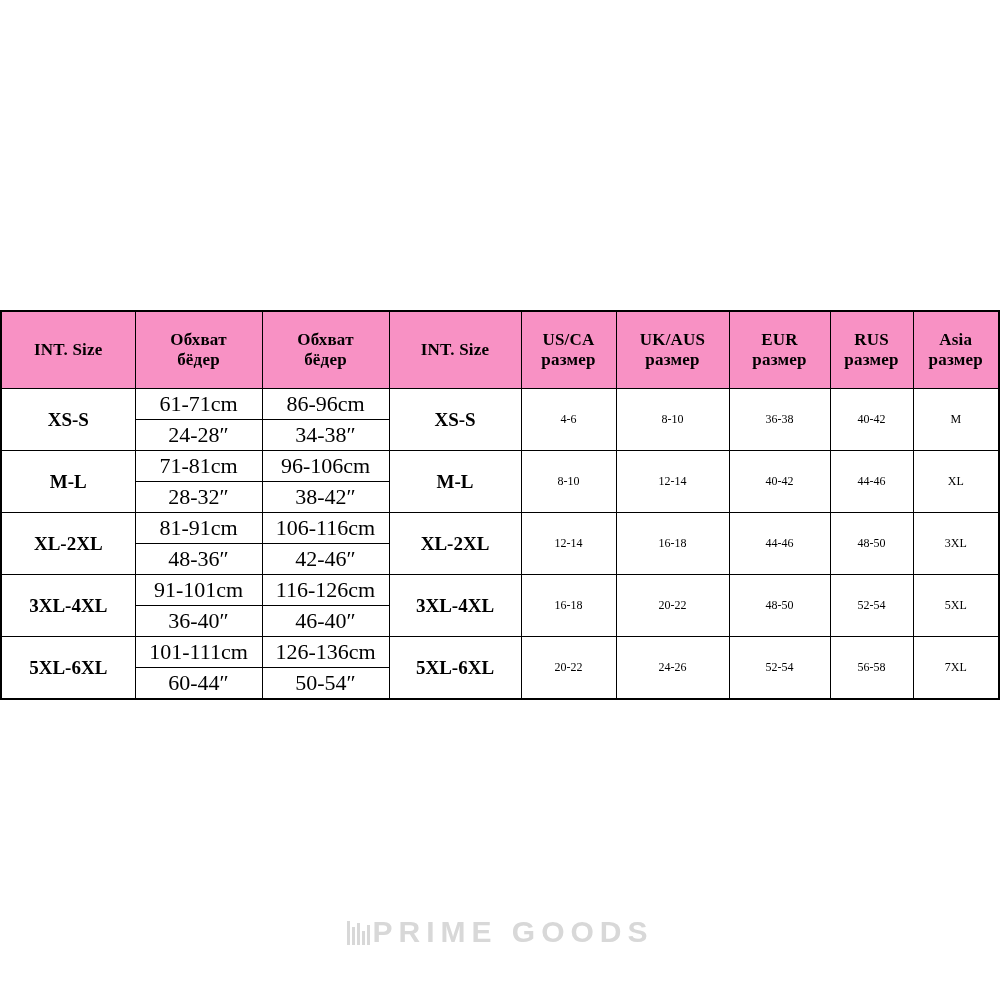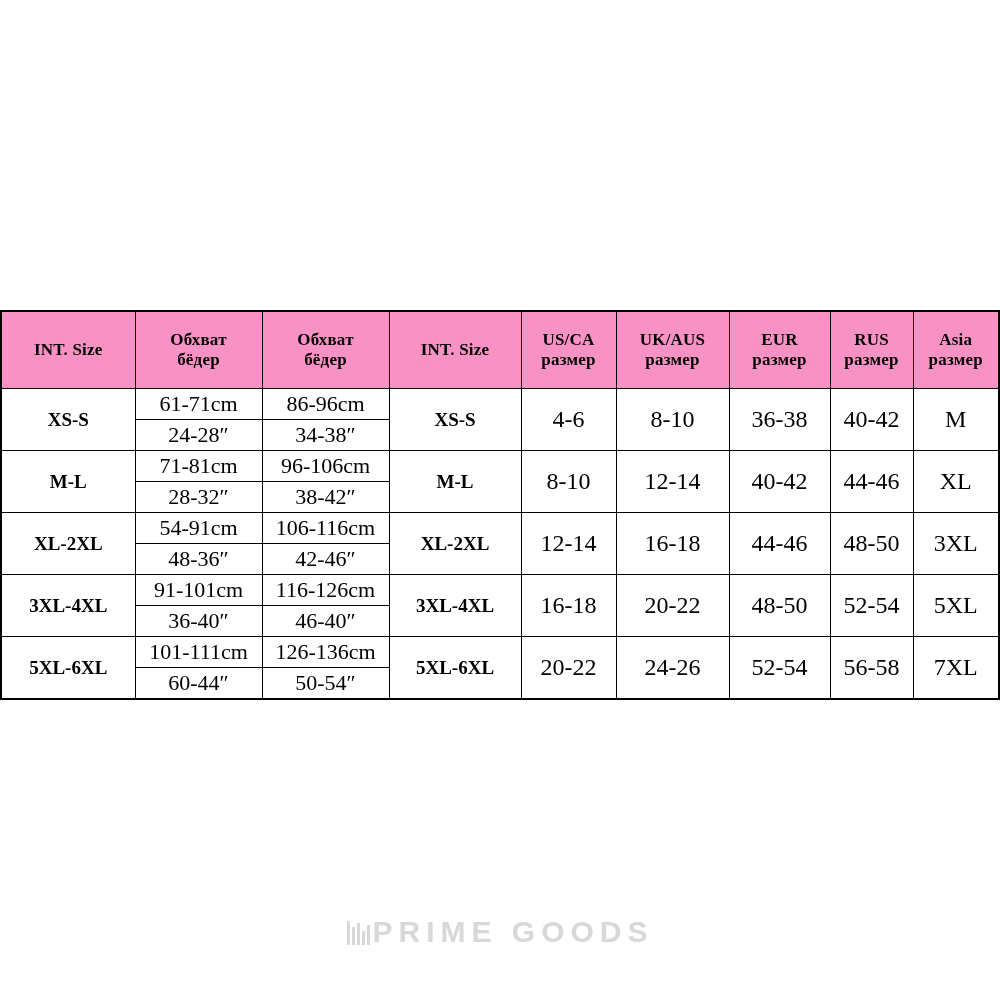--- a/index.html
+++ b/index.html
@@ -53,21 +53,21 @@
 
   .cell-label {
     font-size: 19px;
     font-weight: bold;
   }
   .cell-val {
     font-size: 22px;
     height: 30px;
   }
   .cell-data {
-    font-size: 24px;
+    font-size: 12px;
   }
 
   .row-body td {
     height: 30px;
   }
 
   .col-a { width: 134px; }
   .col-b { width: 127px; }
   .col-c { width: 127px; }
   .col-d { width: 132px; }
@@ -195,21 +195,21 @@
         <td rowspan="2" class="cell-data">44-46</td>
         <td rowspan="2" class="cell-data">XL</td>
       </tr>
       <tr class="row-body">
         <td class="cell-val">28-32″</td>
         <td class="cell-val">38-42″</td>
       </tr>
 
       <tr class="row-body">
         <td rowspan="2" class="cell-label">XL-2XL</td>
-        <td class="cell-val">54-91cm</td>
+        <td class="cell-val">81-91cm</td>
         <td class="cell-val">106-116cm</td>
         <td rowspan="2" class="cell-label">XL-2XL</td>
         <td rowspan="2" class="cell-data">12-14</td>
         <td rowspan="2" class="cell-data">16-18</td>
         <td rowspan="2" class="cell-data">44-46</td>
         <td rowspan="2" class="cell-data">48-50</td>
         <td rowspan="2" class="cell-data">3XL</td>
       </tr>
       <tr class="row-body">
         <td class="cell-val">48-36″</td>

